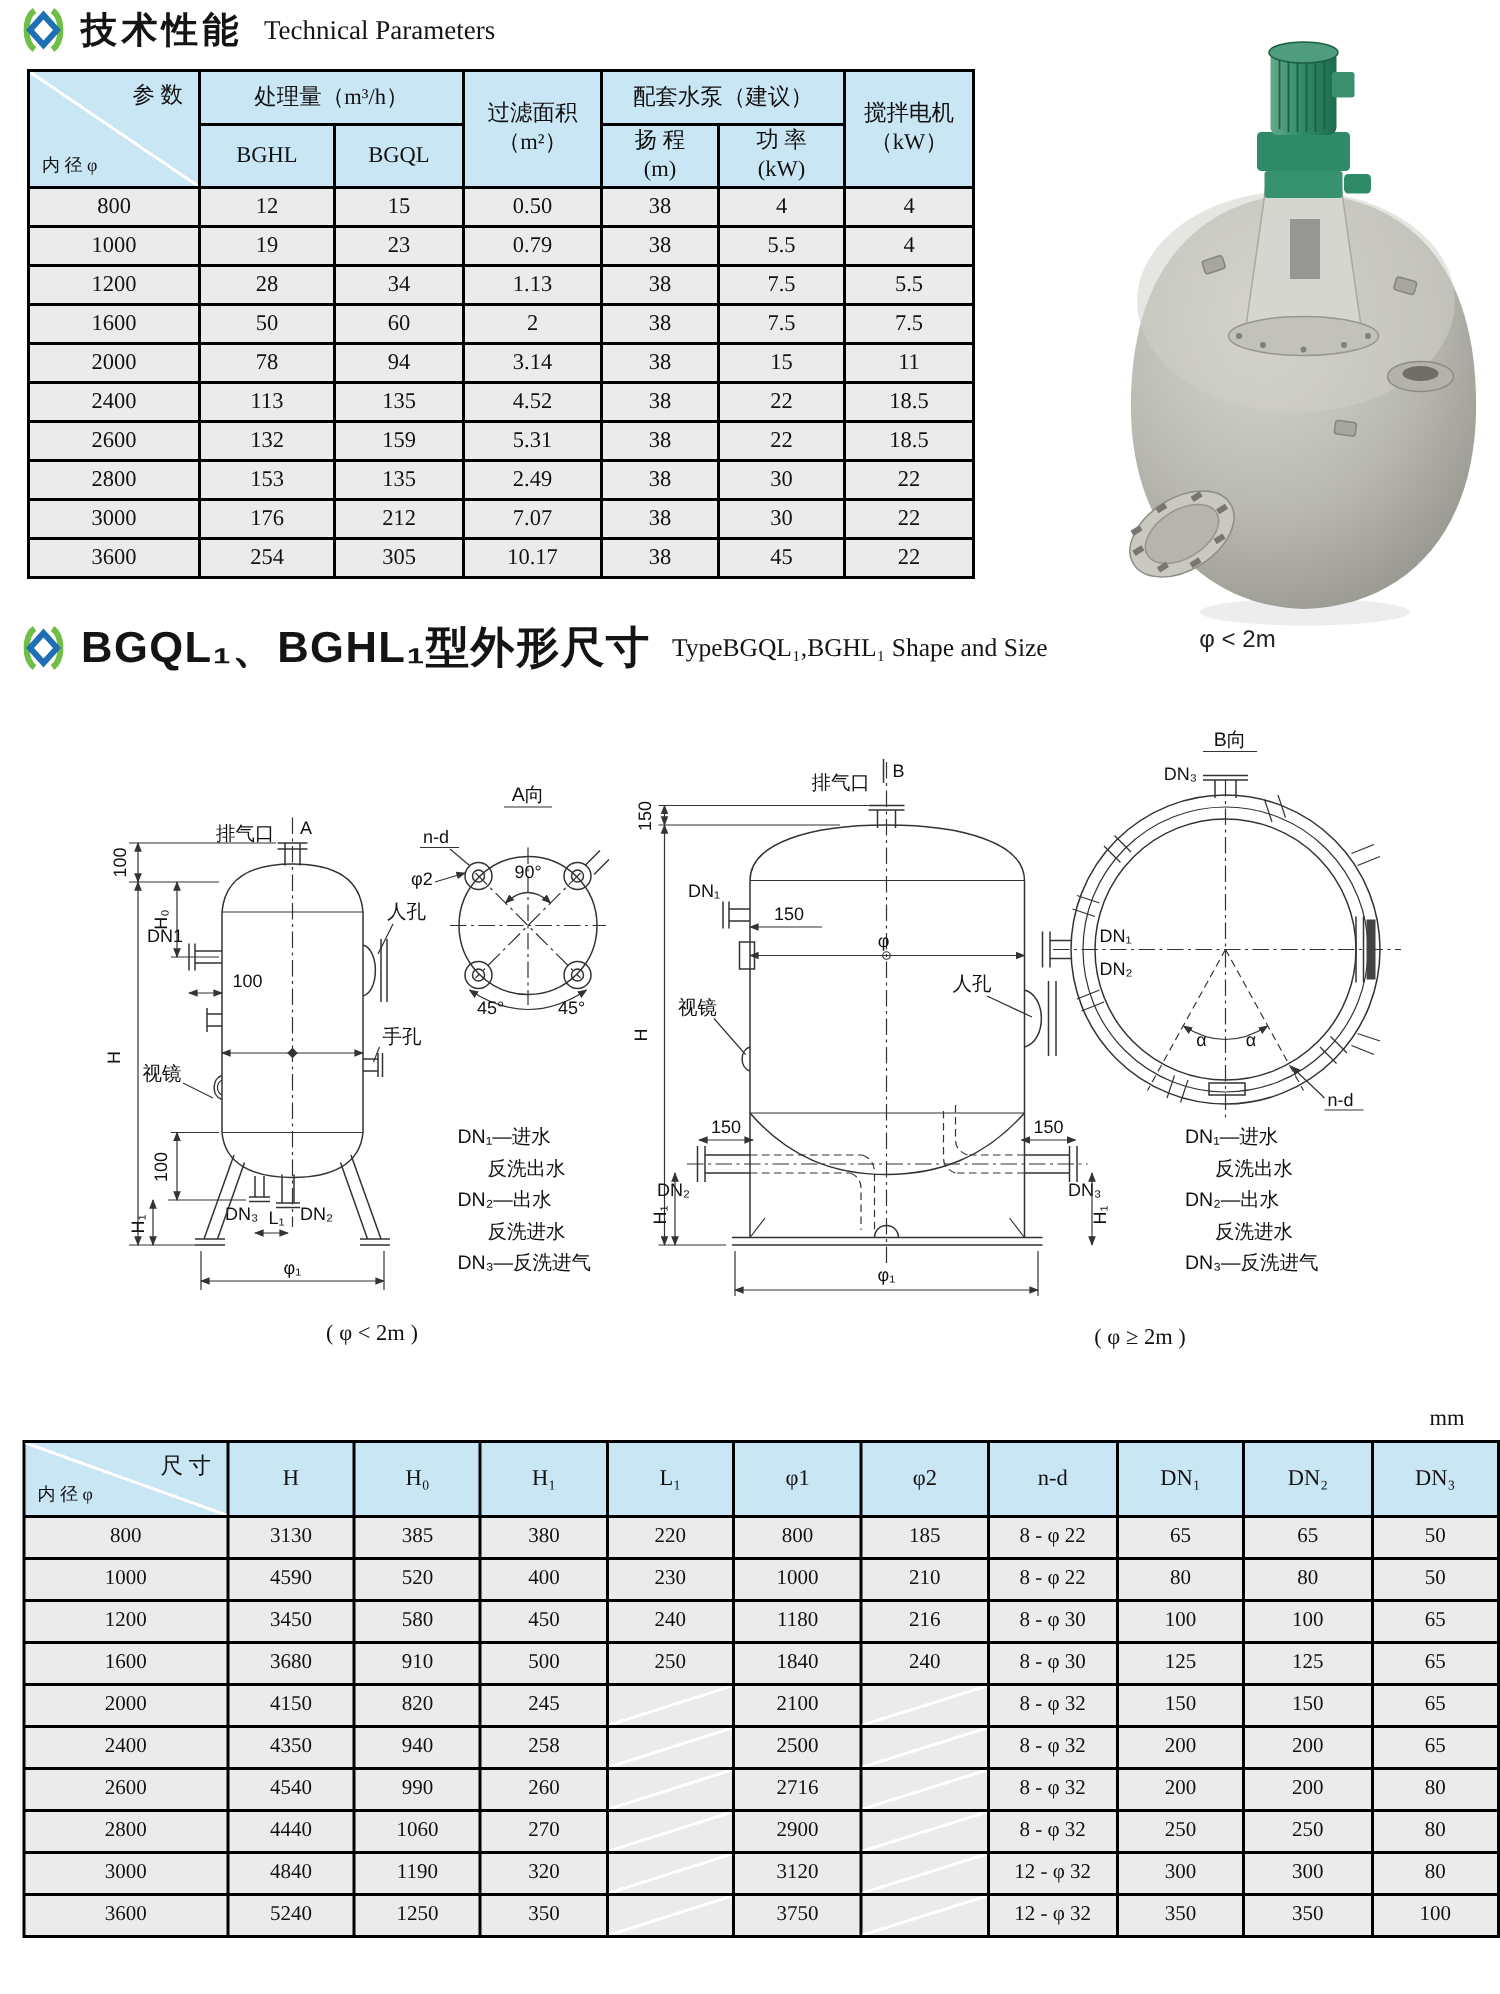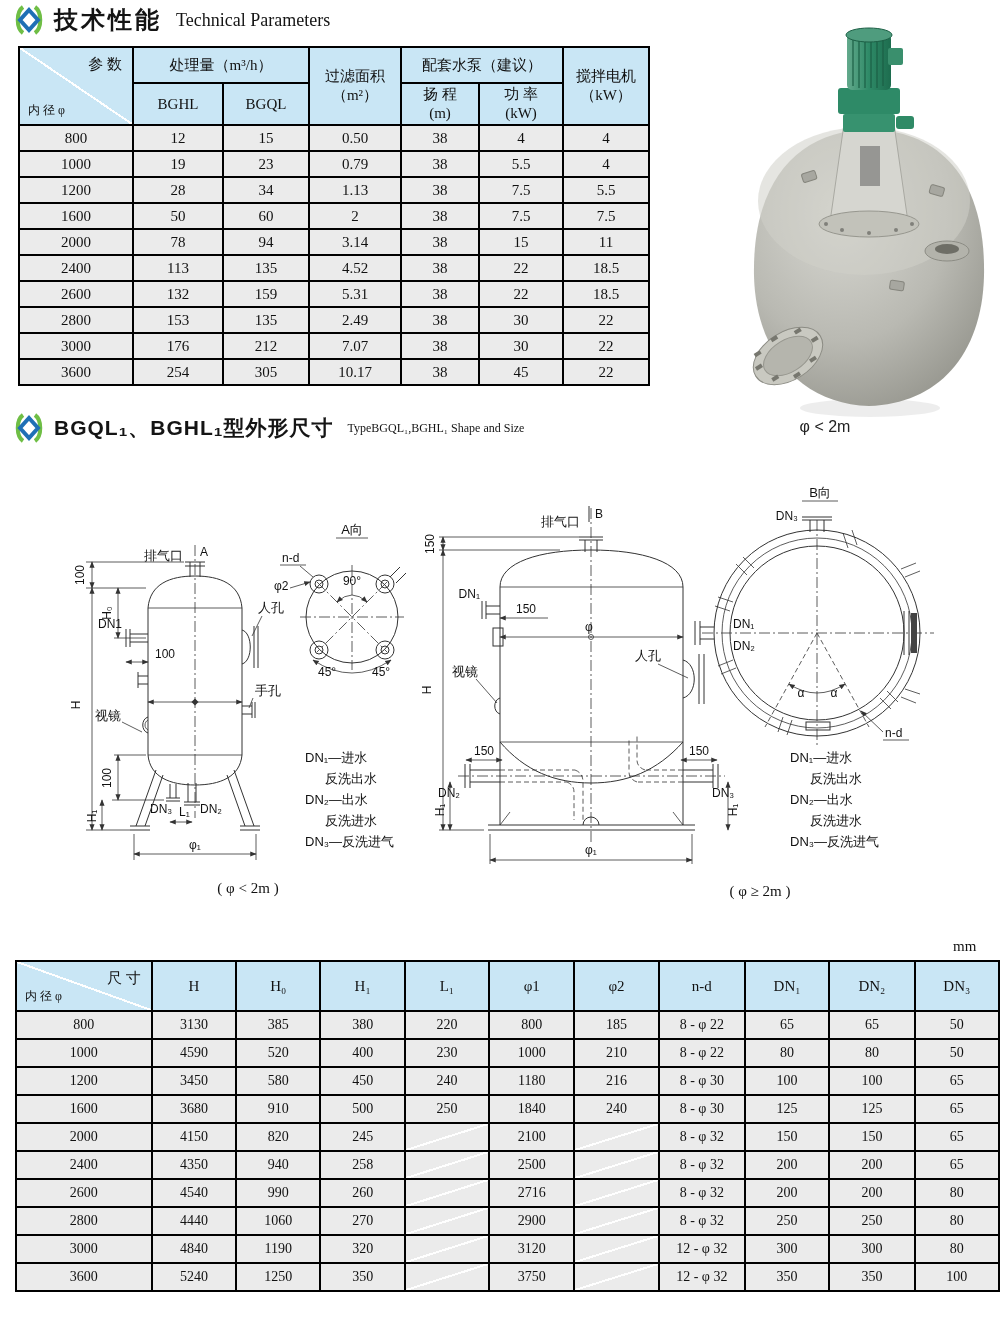--- a/index.html
+++ b/index.html
@@ -266,22 +266,22 @@
       <rect x="188" y="160" width="14" height="9" rx="2" transform="rotate(16 195 164)"></rect>
       <rect x="148" y="255" width="14" height="9" rx="2" transform="rotate(8 155 259)"></rect>
     </g>
   </svg>
   <div id="photo-caption">φ &lt; 2m</div>
 
   <div class="sec-header" style="left:14px;top:412px;">
     <svg class="logo">
         <use href="#logo-sym"></use>
       </svg>
-    <span class="zh" style="letter-spacing:1px;font-size:21px;">BGQL₁、BGHL₁型外形尺寸</span>
-    <span class="en" style="font-size:12px;">TypeBGQL₁,BGHL₁ Shape and Size</span>
+    <span class="zh" style="letter-spacing:1px;font-size:29px;">BGQL₁、BGHL₁型外形尺寸</span>
+    <span class="en" style="font-size:17px;">TypeBGQL₁,BGHL₁ Shape and Size</span>
   </div>
 
   <svg id="drawings" viewBox="0 0 1000 470">
     <defs>
       <marker id="arr" viewBox="0 0 10 10" refX="9" refY="5" markerWidth="8" markerHeight="8" orient="auto-start-reverse">
         <path d="M0,1 L10,5 L0,9 Z" fill="#333"></path>
       </marker>
     </defs>
 
     <g>

